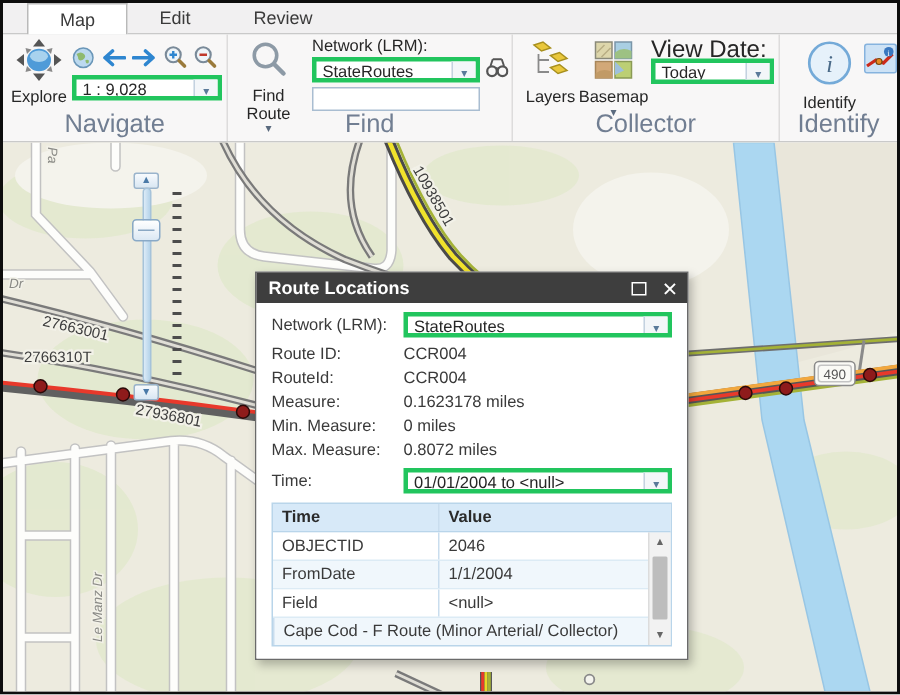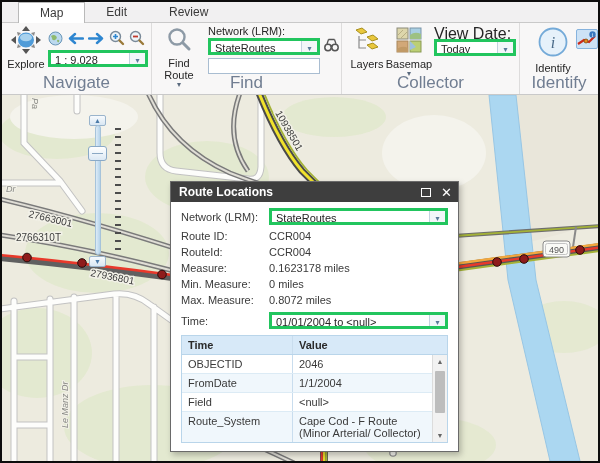--- a/index.html
+++ b/index.html
@@ -370,21 +370,20 @@
               </div>
               <div class="t-row alt">
                 <div class="c1">FromDate</div>
                 <div class="c2">1/1/2004</div>
               </div>
               <div class="t-row">
                 <div class="c1">Field</div>
                 <div class="c2">&lt;null&gt;</div>
               </div>
               <div class="t-row alt">
-                <div class="c1">Route_System</div>
                 <div class="c2">Cape Cod - F Route (Minor Arterial/ Collector)</div>
               </div>
             </div>
             <div class="t-sbar">
               <div class="sb-arrow" style="top:0;">▲</div>
               <div class="sb-thumb"></div>
               <div class="sb-arrow" style="bottom:0;">▼</div>
             </div>
           </div>
         </div>

